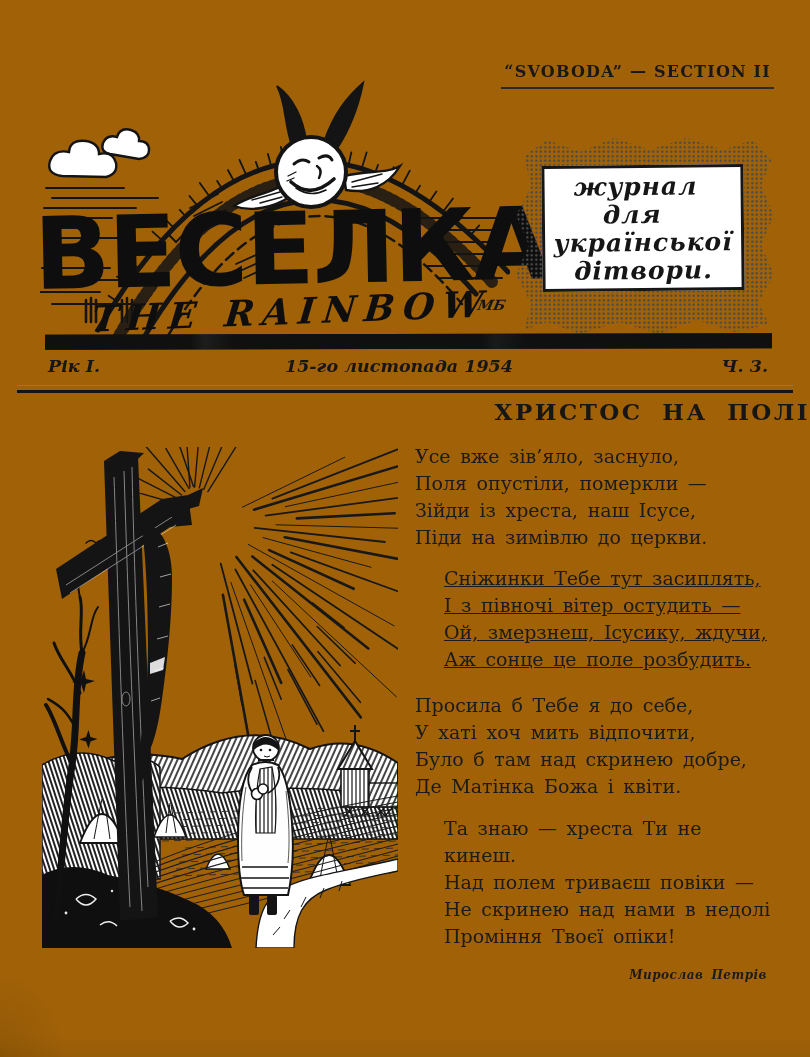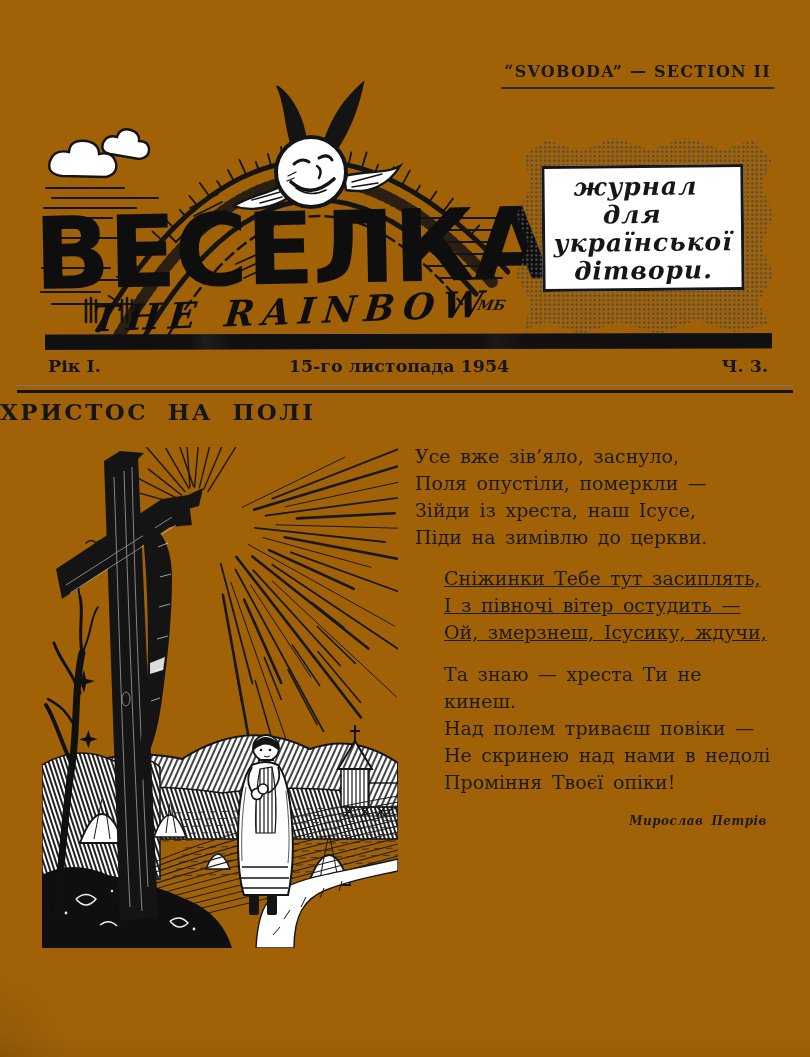--- a/index.html
+++ b/index.html
@@ -35,29 +35,29 @@
         font-style:italic;font-weight:bold;font-size:25px;line-height:28px;color:#161616;}
   .tl{text-align:center;letter-spacing:1px;}
   .tl.l1{padding-right:14px;}
   .tl.l2{padding-left:58px;text-align:left;}
 
   .black-bar{position:absolute;left:45px;top:334px;width:727px;height:15px;background:#101010;
         transform:rotate(-0.12deg);
         background-image:linear-gradient(90deg,#101010 20%,#1d1d1d 22%,#101010 26%,#101010 60%,#1a1a1a 62%,#101010 66%);}
 
   .issue-row{position:absolute;left:46px;top:356px;width:722px;height:22px;
-        font-weight:bold;font-size:17.5px;color:#161616;}
+        font-weight:bold;font-size:17.5px;color:#161616;font-style:italic;}
   .issue-vol{position:absolute;left:2px;top:0;}
   .issue-date{position:absolute;left:0;right:16px;top:0;text-align:center;}
   .issue-num{position:absolute;right:0;top:0;}
 
   .double-rule{position:absolute;left:17px;top:385px;width:776px;border-top:1.6px solid #7a7a7a;}
   .double-rule::after{content:'';display:block;margin-top:3.5px;border-top:3.2px solid #141414;}
 
-  .title{position:absolute;top:398px;left:0;width:810px;margin:0;text-align:left;
+  .title{position:absolute;top:398px;left:0;width:810px;margin:0;text-align:right;
         font-size:23px;font-weight:bold;letter-spacing:2.5px;word-spacing:9px;color:#161616;}
 
   .illustration{position:absolute;left:42px;top:447px;}
 
   .poem{position:absolute;left:415px;top:443px;width:356px;font-size:19px;line-height:27px;
         color:#1b1b1b;word-spacing:3.5px;}
   .stanza{margin:0;}
   .stanza.s2{margin-top:14px;padding-left:29px;text-decoration:underline;}
   .stanza.s3{margin-top:19px;}
   .stanza.s4{margin-top:15px;padding-left:29px;}
@@ -361,20 +361,27 @@
     <div class="stanza s1">
       <div class="pline">Усе вже зів’яло, заснуло,</div>
       <div class="pline">Поля опустіли, померкли —</div>
       <div class="pline">Зійди із хреста, наш Ісусе,</div>
       <div class="pline">Піди на зимівлю до церкви.</div>
     </div>
     <div class="stanza s2">
       <div class="pline">Сніжинки Тебе тут засиплять,</div>
       <div class="pline">І з півночі вітер остудить —</div>
       <div class="pline">Ой, змерзнеш, Ісусику, ждучи,</div>
+      <div class="pline">Аж сонце це поле розбудить.</div>
+    </div>
+    <div class="stanza s3">
+      <div class="pline">Просила б Тебе я до себе,</div>
+      <div class="pline">У хаті хоч мить відпочити,</div>
+      <div class="pline">Було б там над скринею добре,</div>
+      <div class="pline">Де Матінка Божа і квіти.</div>
     </div>
     <div class="stanza s4">
       <div class="pline">Та знаю — хреста Ти не кинеш.</div>
       <div class="pline">Над полем триваєш повіки —</div>
       <div class="pline">Не скринею над нами в недолі</div>
       <div class="pline">Проміння Твоєї опіки!</div>
     </div>
     <div class="author">Мирослав Петрів</div>
   </div>
 

